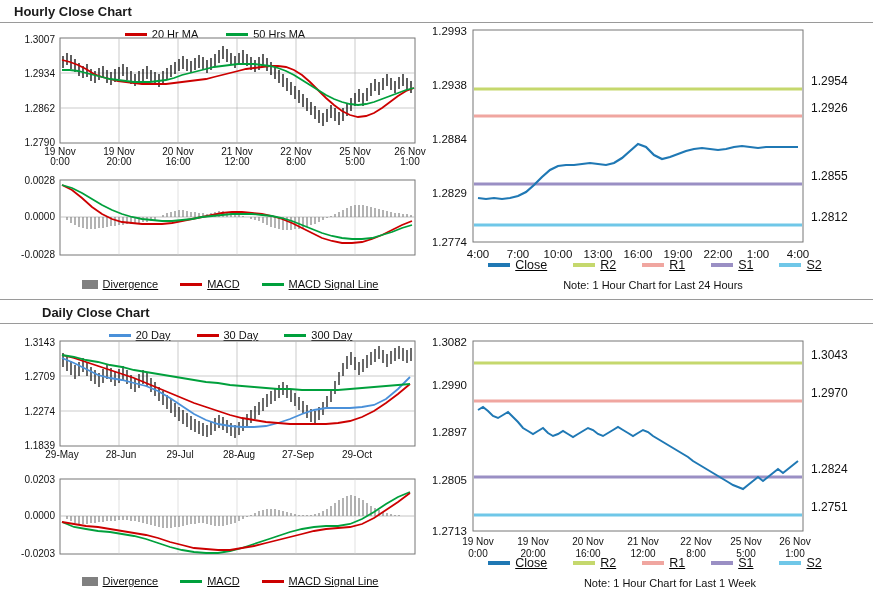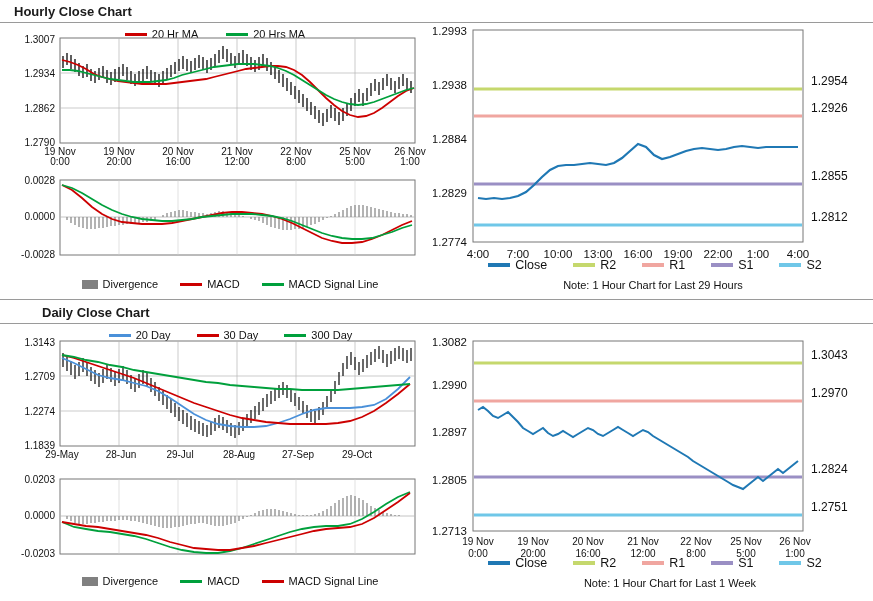--- a/index.html
+++ b/index.html
@@ -25,20 +25,21 @@
   }
 
   .section { position: relative; width: 873px; }
 
   .legend-row {
     display: flex;
     justify-content: center;
     align-items: center;
     gap: 18px;
     font-size: 11px;
+    text-decoration: underline;
   }
   .legend-item { display: flex; align-items: center; gap: 5px; }
   .legend-swatch { display: inline-block; width: 22px; height: 3px; }
   .legend-swatch.block { width: 16px; height: 9px; }
   .legend-label { font-size: 11px; color: #111; }
 
   .note {
     text-align: center;
     font-size: 11px;
     color: #111;
@@ -60,21 +61,21 @@
     <div class="panel-title" style="padding-top:4px;">Hourly Close Chart</div>
     <div class="hr-line" style="margin-top:3px;"></div>
 
     <div class="legend-row" style="width:430px; margin-top:5px; gap:28px;">
       <div class="legend-item">
         <span class="legend-swatch" style="background:#cc0000;"></span>
         <span class="legend-label">20 Hr MA</span>
       </div>
       <div class="legend-item">
         <span class="legend-swatch" style="background:#00a03c;"></span>
-        <span class="legend-label">20 Hrs MA</span>
+        <span class="legend-label">50 Hrs MA</span>
       </div>
     </div>
 
     <svg width="430" height="130" style="position:absolute; left:0; top:28px;">
       <g>
         <rect x="60" y="10" width="355" height="105" fill="#ffffff" stroke="#777777" stroke-width="1"></rect>
         <line x1="60" y1="45" x2="415" y2="45" stroke="#b5b5b5" stroke-width="0.7"></line>
         <line x1="60" y1="80" x2="415" y2="80" stroke="#b5b5b5" stroke-width="0.7"></line>
         <line x1="119" y1="10" x2="119" y2="115" stroke="#b5b5b5" stroke-width="0.7"></line>
         <line x1="178" y1="10" x2="178" y2="115" stroke="#b5b5b5" stroke-width="0.7"></line>
@@ -373,21 +374,21 @@
       <div class="legend-item">
         <span class="legend-swatch" style="background:#9a8fc4; height:4px;"></span>
         <span class="legend-label" style="font-size:12.5px;">S1</span>
       </div>
       <div class="legend-item">
         <span class="legend-swatch" style="background:#6fc7e8; height:4px;"></span>
         <span class="legend-label" style="font-size:12.5px;">S2</span>
       </div>
     </div>
 
-    <div class="note" style="position:absolute; left:433px; top:279px; width:440px;">Note: 1 Hour Chart for Last 29 Hours</div>
+    <div class="note" style="position:absolute; left:433px; top:279px; width:440px;">Note: 1 Hour Chart for Last 24 Hours</div>
   </div>
 
   <div class="hr-line" style="position:absolute; left:0; top:299px;"></div>
 
   <div class="section" style="position:absolute; left:0; top:303px; height:298px;">
 
     <div class="panel-title" style="padding-top:2px;margin-left:28px;">Daily Close Chart</div>
     <div class="hr-line" style="margin-top:3px;"></div>
 
     <div class="legend-row" style="width:430px; margin-top:5px; gap:26px;padding-left:31px;">

